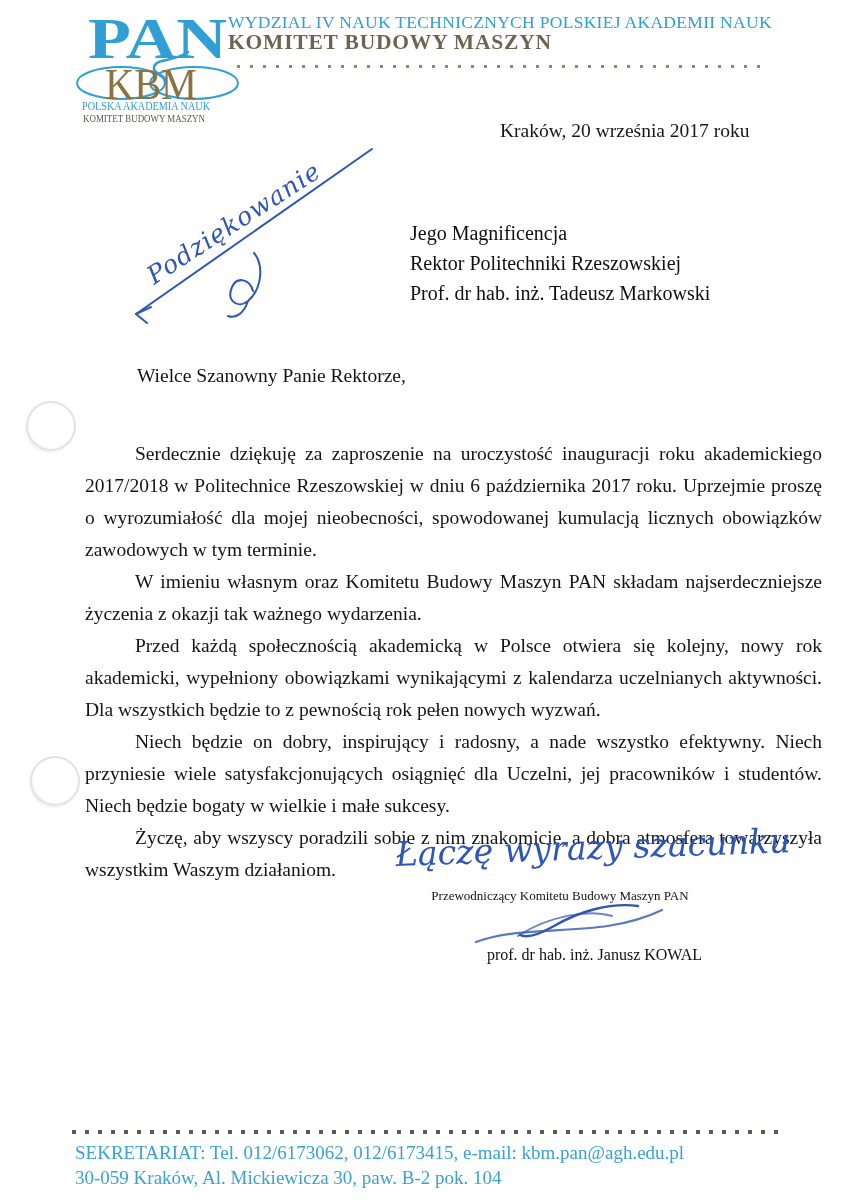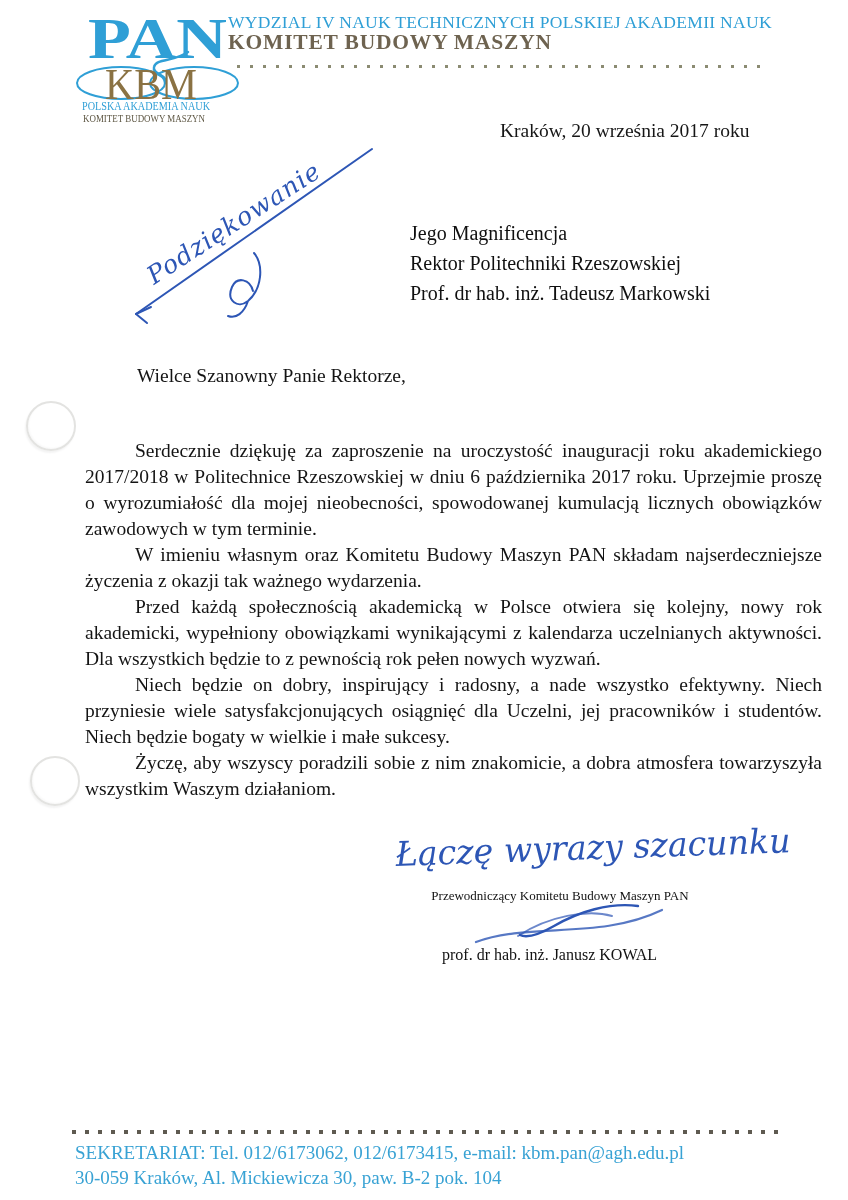--- a/index.html
+++ b/index.html
@@ -14,26 +14,26 @@
     background:repeating-linear-gradient(90deg,#8b8b72 0 3px,transparent 3px 13px);}
   .dots-bottom{left:72px;top:1130px;width:712px;height:4px;
     background:repeating-linear-gradient(90deg,#5e5a50 0 4px,transparent 4px 13px);}
 
   .dateline{left:500px;top:120px;width:315px;text-align:left;font-size:19.5px;color:#161616;}
 
   .recipient{left:410px;top:218px;font-size:20px;font-weight:normal;color:#101010;line-height:30px;}
 
   .salutation{left:137px;top:365px;font-size:19.5px;color:#141414;}
 
-  .letter-body{left:85px;top:438px;width:737px;font-size:19.5px;line-height:26px;
+  .letter-body{left:85px;top:438px;width:737px;font-size:19.5px;line-height:32px;
     color:#141414;text-align:justify;}
   .letter-body p{margin:0;text-indent:50px;}
 
   .closing-title{left:415px;top:888px;width:290px;text-align:center;font-size:13px;color:#121212;}
-  .signer-line{left:442px;top:946px;width:260px;text-align:left;font-size:16px;color:#121212;}
+  .signer-line{left:442px;top:946px;width:260px;text-align:right;font-size:16px;color:#121212;}
 
   .footer-line1{left:75px;top:1142px;font-size:19px;color:#38a2d4;white-space:nowrap;}
   .footer-line2{left:75px;top:1167px;font-size:19px;color:#38a2d4;white-space:nowrap;}
 
   .punch-hole{width:46px;height:46px;border-radius:50%;border:2px solid #e3e3e1;
     box-shadow:-1px 2px 2px rgba(0,0,0,0.05), inset 1px -1px 2px rgba(0,0,0,0.03);}
   .hole-1{left:26px;top:401px;}
   .hole-2{left:30px;top:756px;}
 
   .ink{fill:#2d56b5;}

